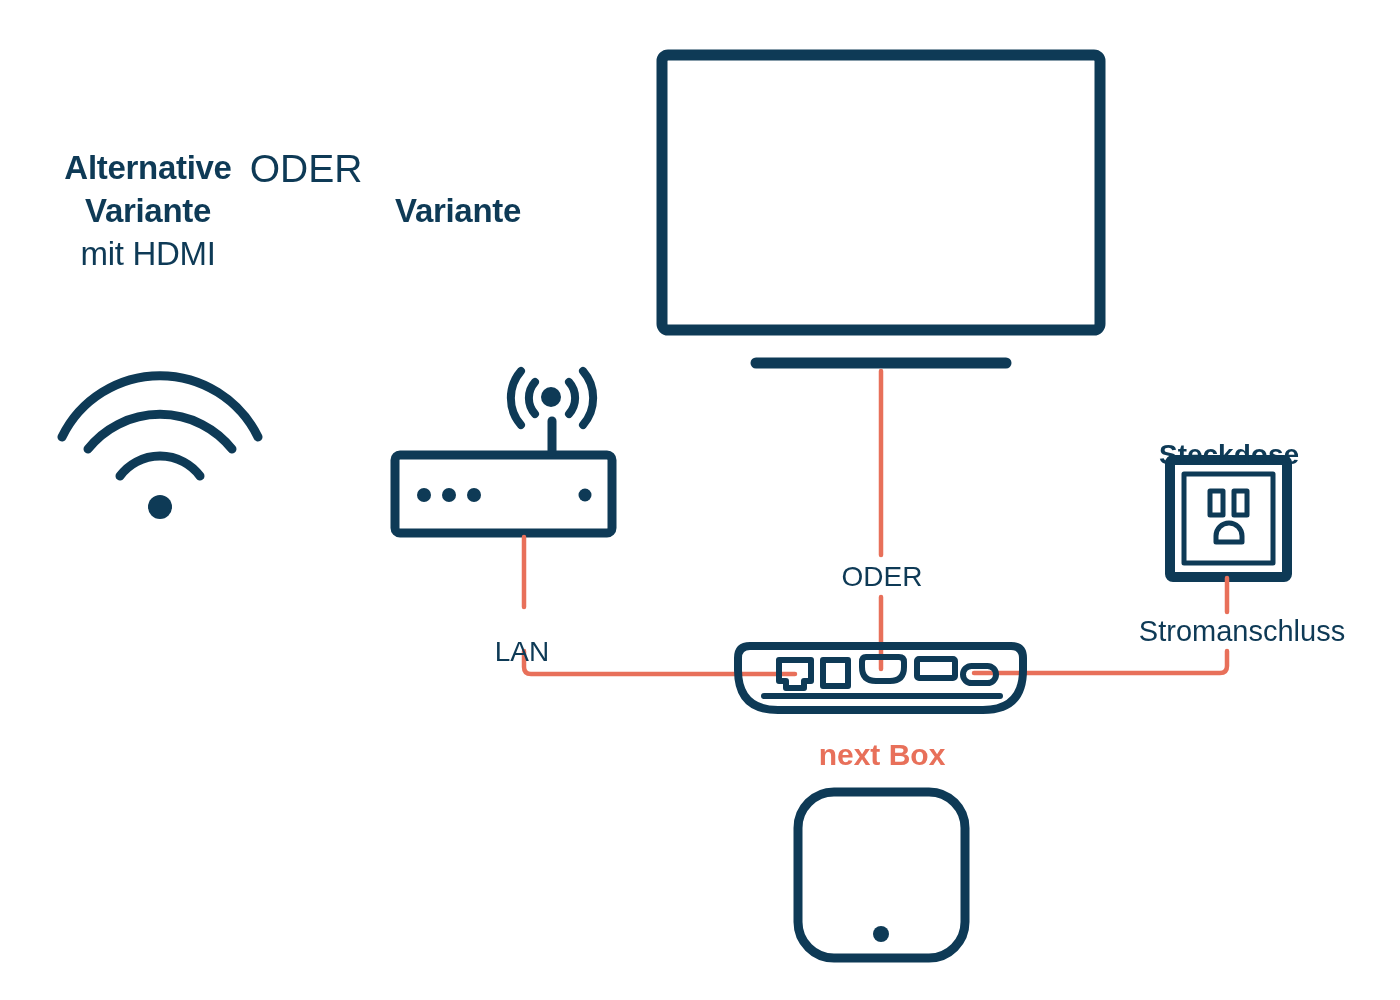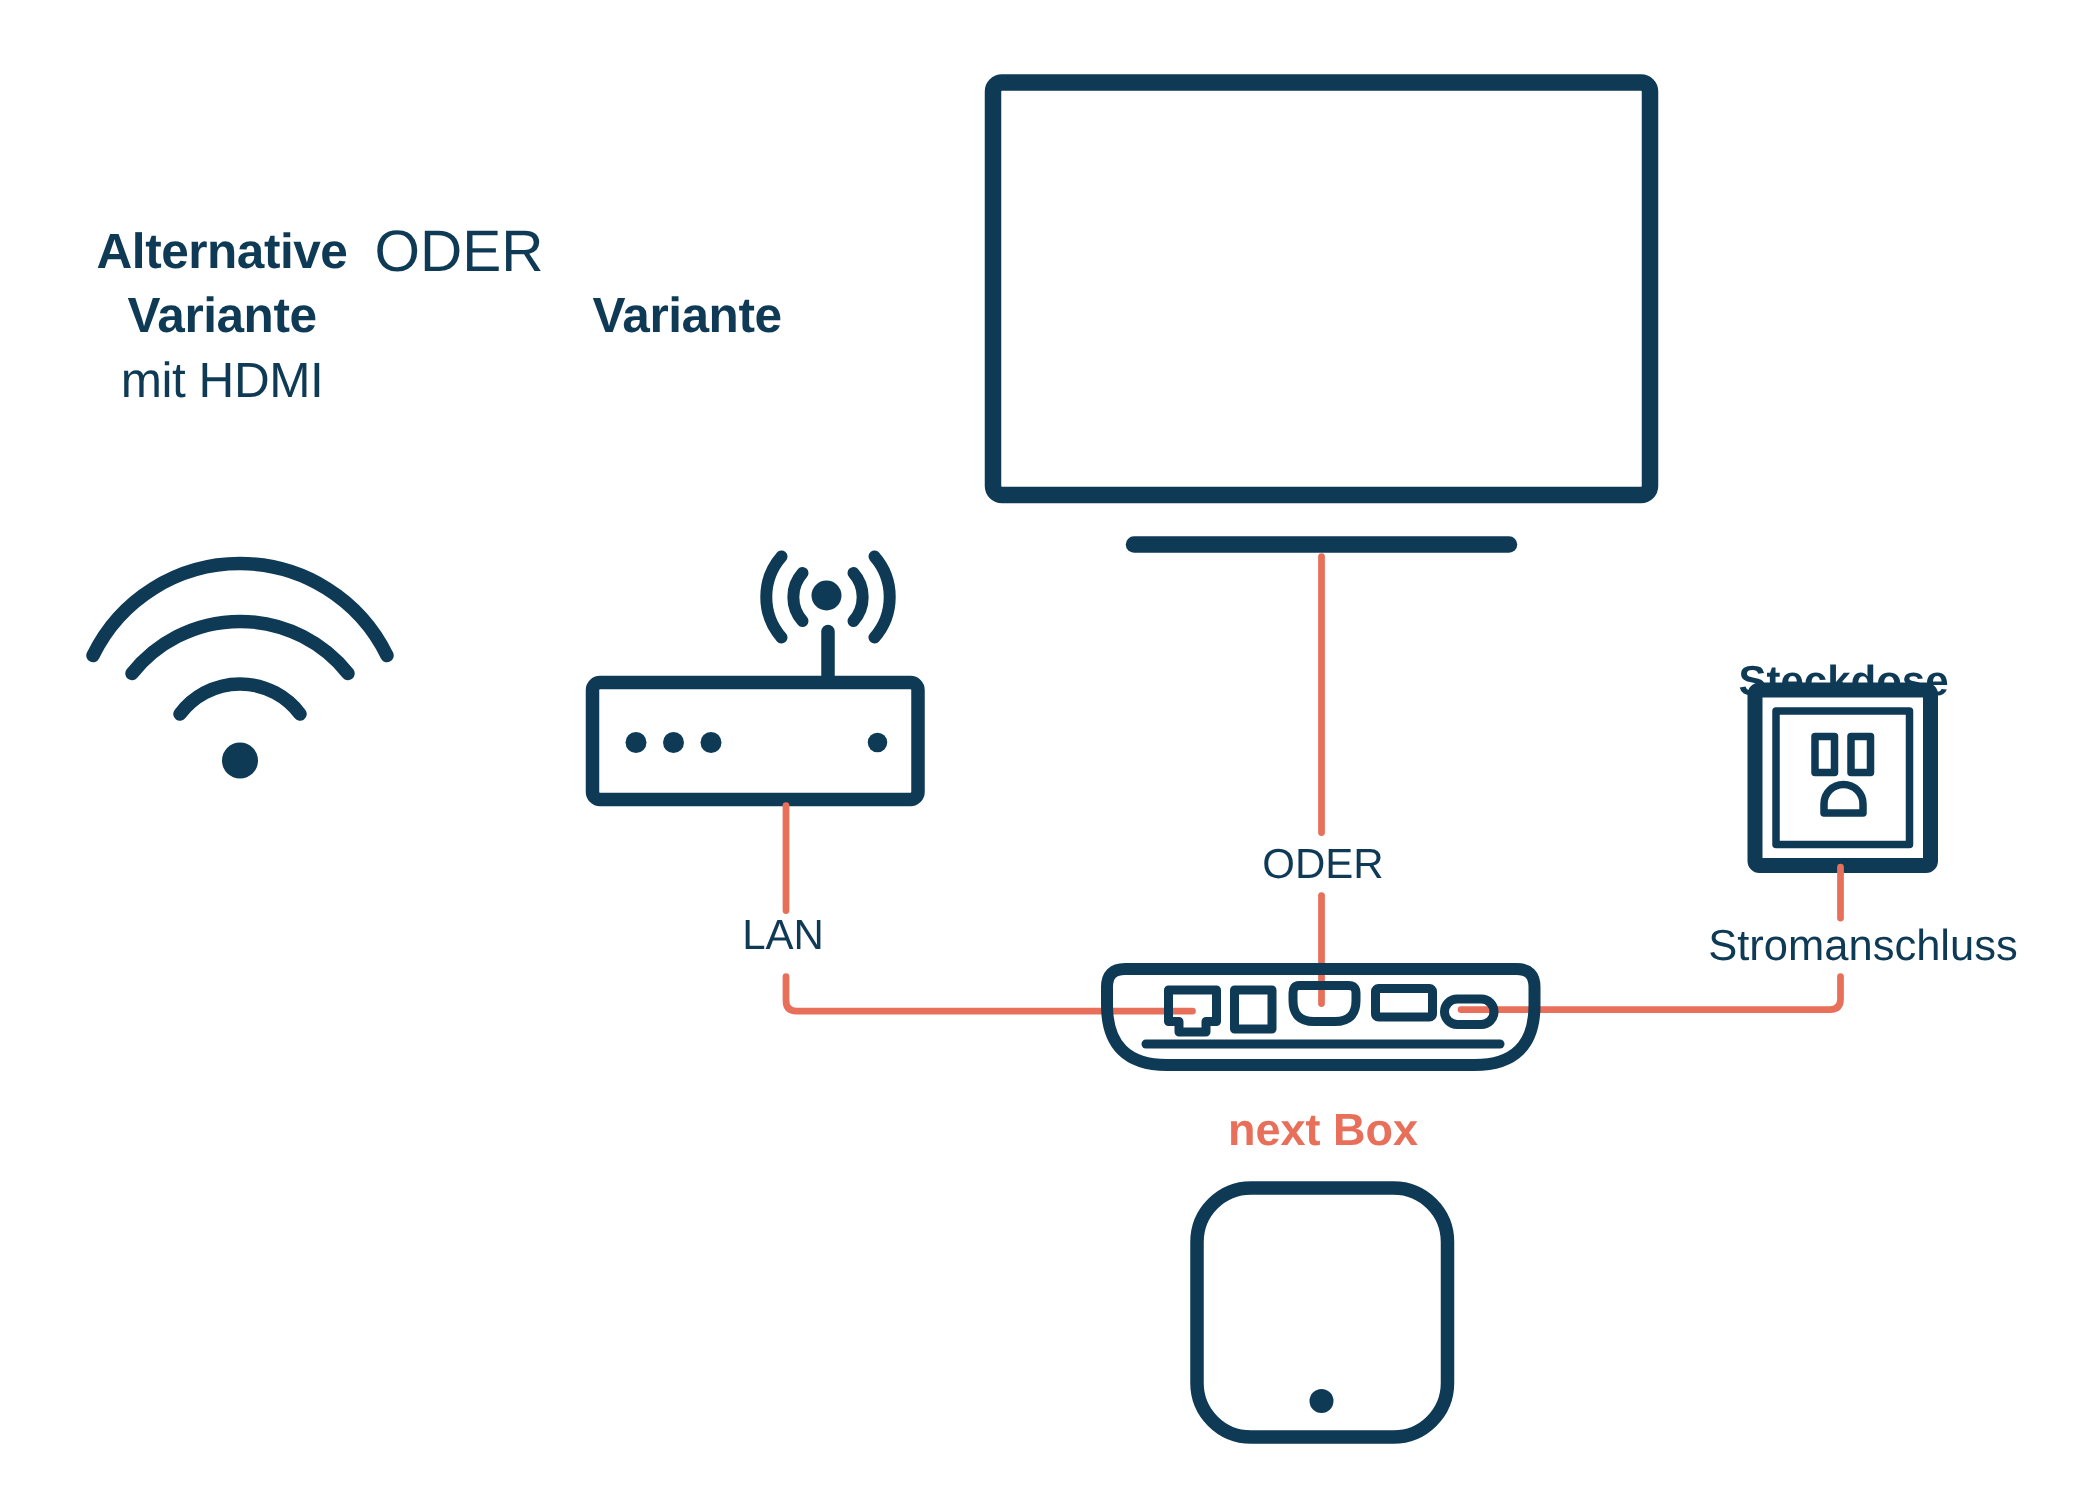--- a/index.html
+++ b/index.html
@@ -123,17 +123,17 @@
   </div>
 
   <div class="label fs33" style="left:306px;top:169px;">ODER</div>
 
   <div class="variant" style="left:458px;top:210px;">
     <div class="bold">Variante</div>
   </div>
 
   <div class="label bold fs28" style="left:1229px;top:430px;margin-top:25px;">Steckdose</div>
   <div class="label fs29" style="left:1242px;top:632px;">Stromanschluss</div>
-  <div class="label fs28" style="left:522px;top:624px;">LAN</div>
+  <div class="label fs28" style="left:522px;top:652px;">LAN</div>
   <div class="label fs28" style="left:882px;top:577px;">ODER</div>
   <div class="label bold fs30 accent" style="left:882px;top:754px;">next Box</div>
 
 </div>
 
 </body></html>

